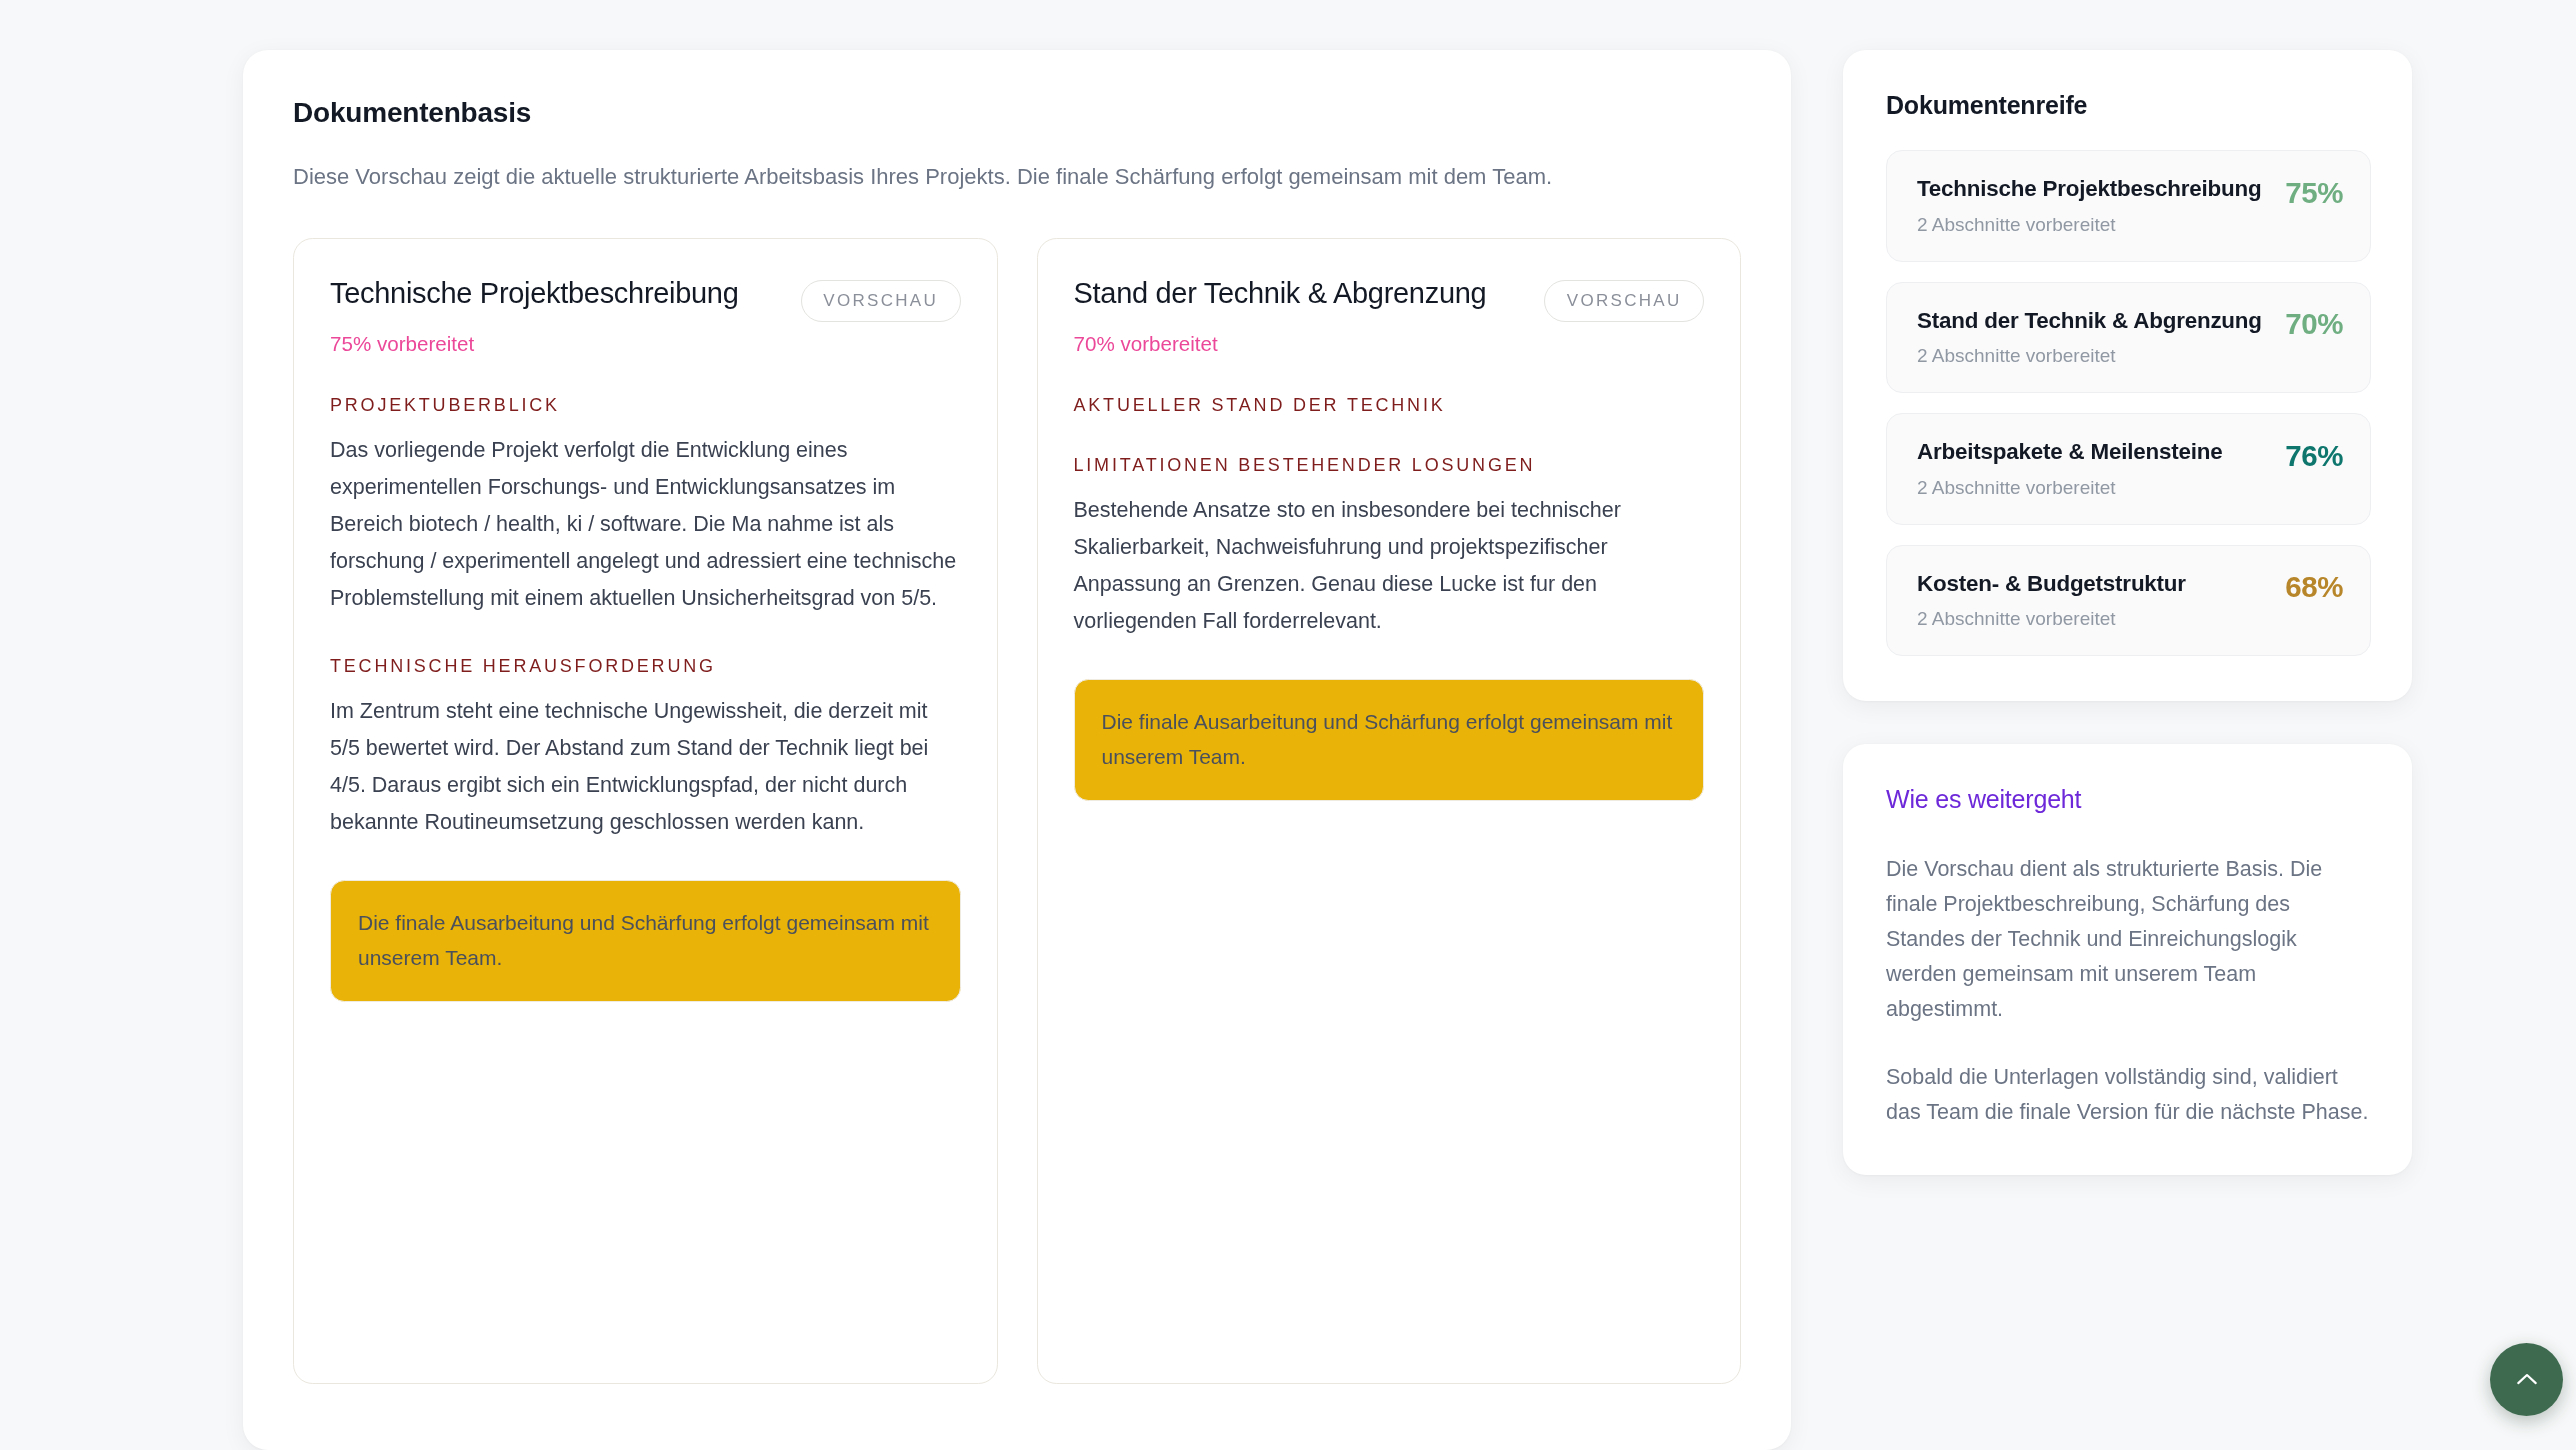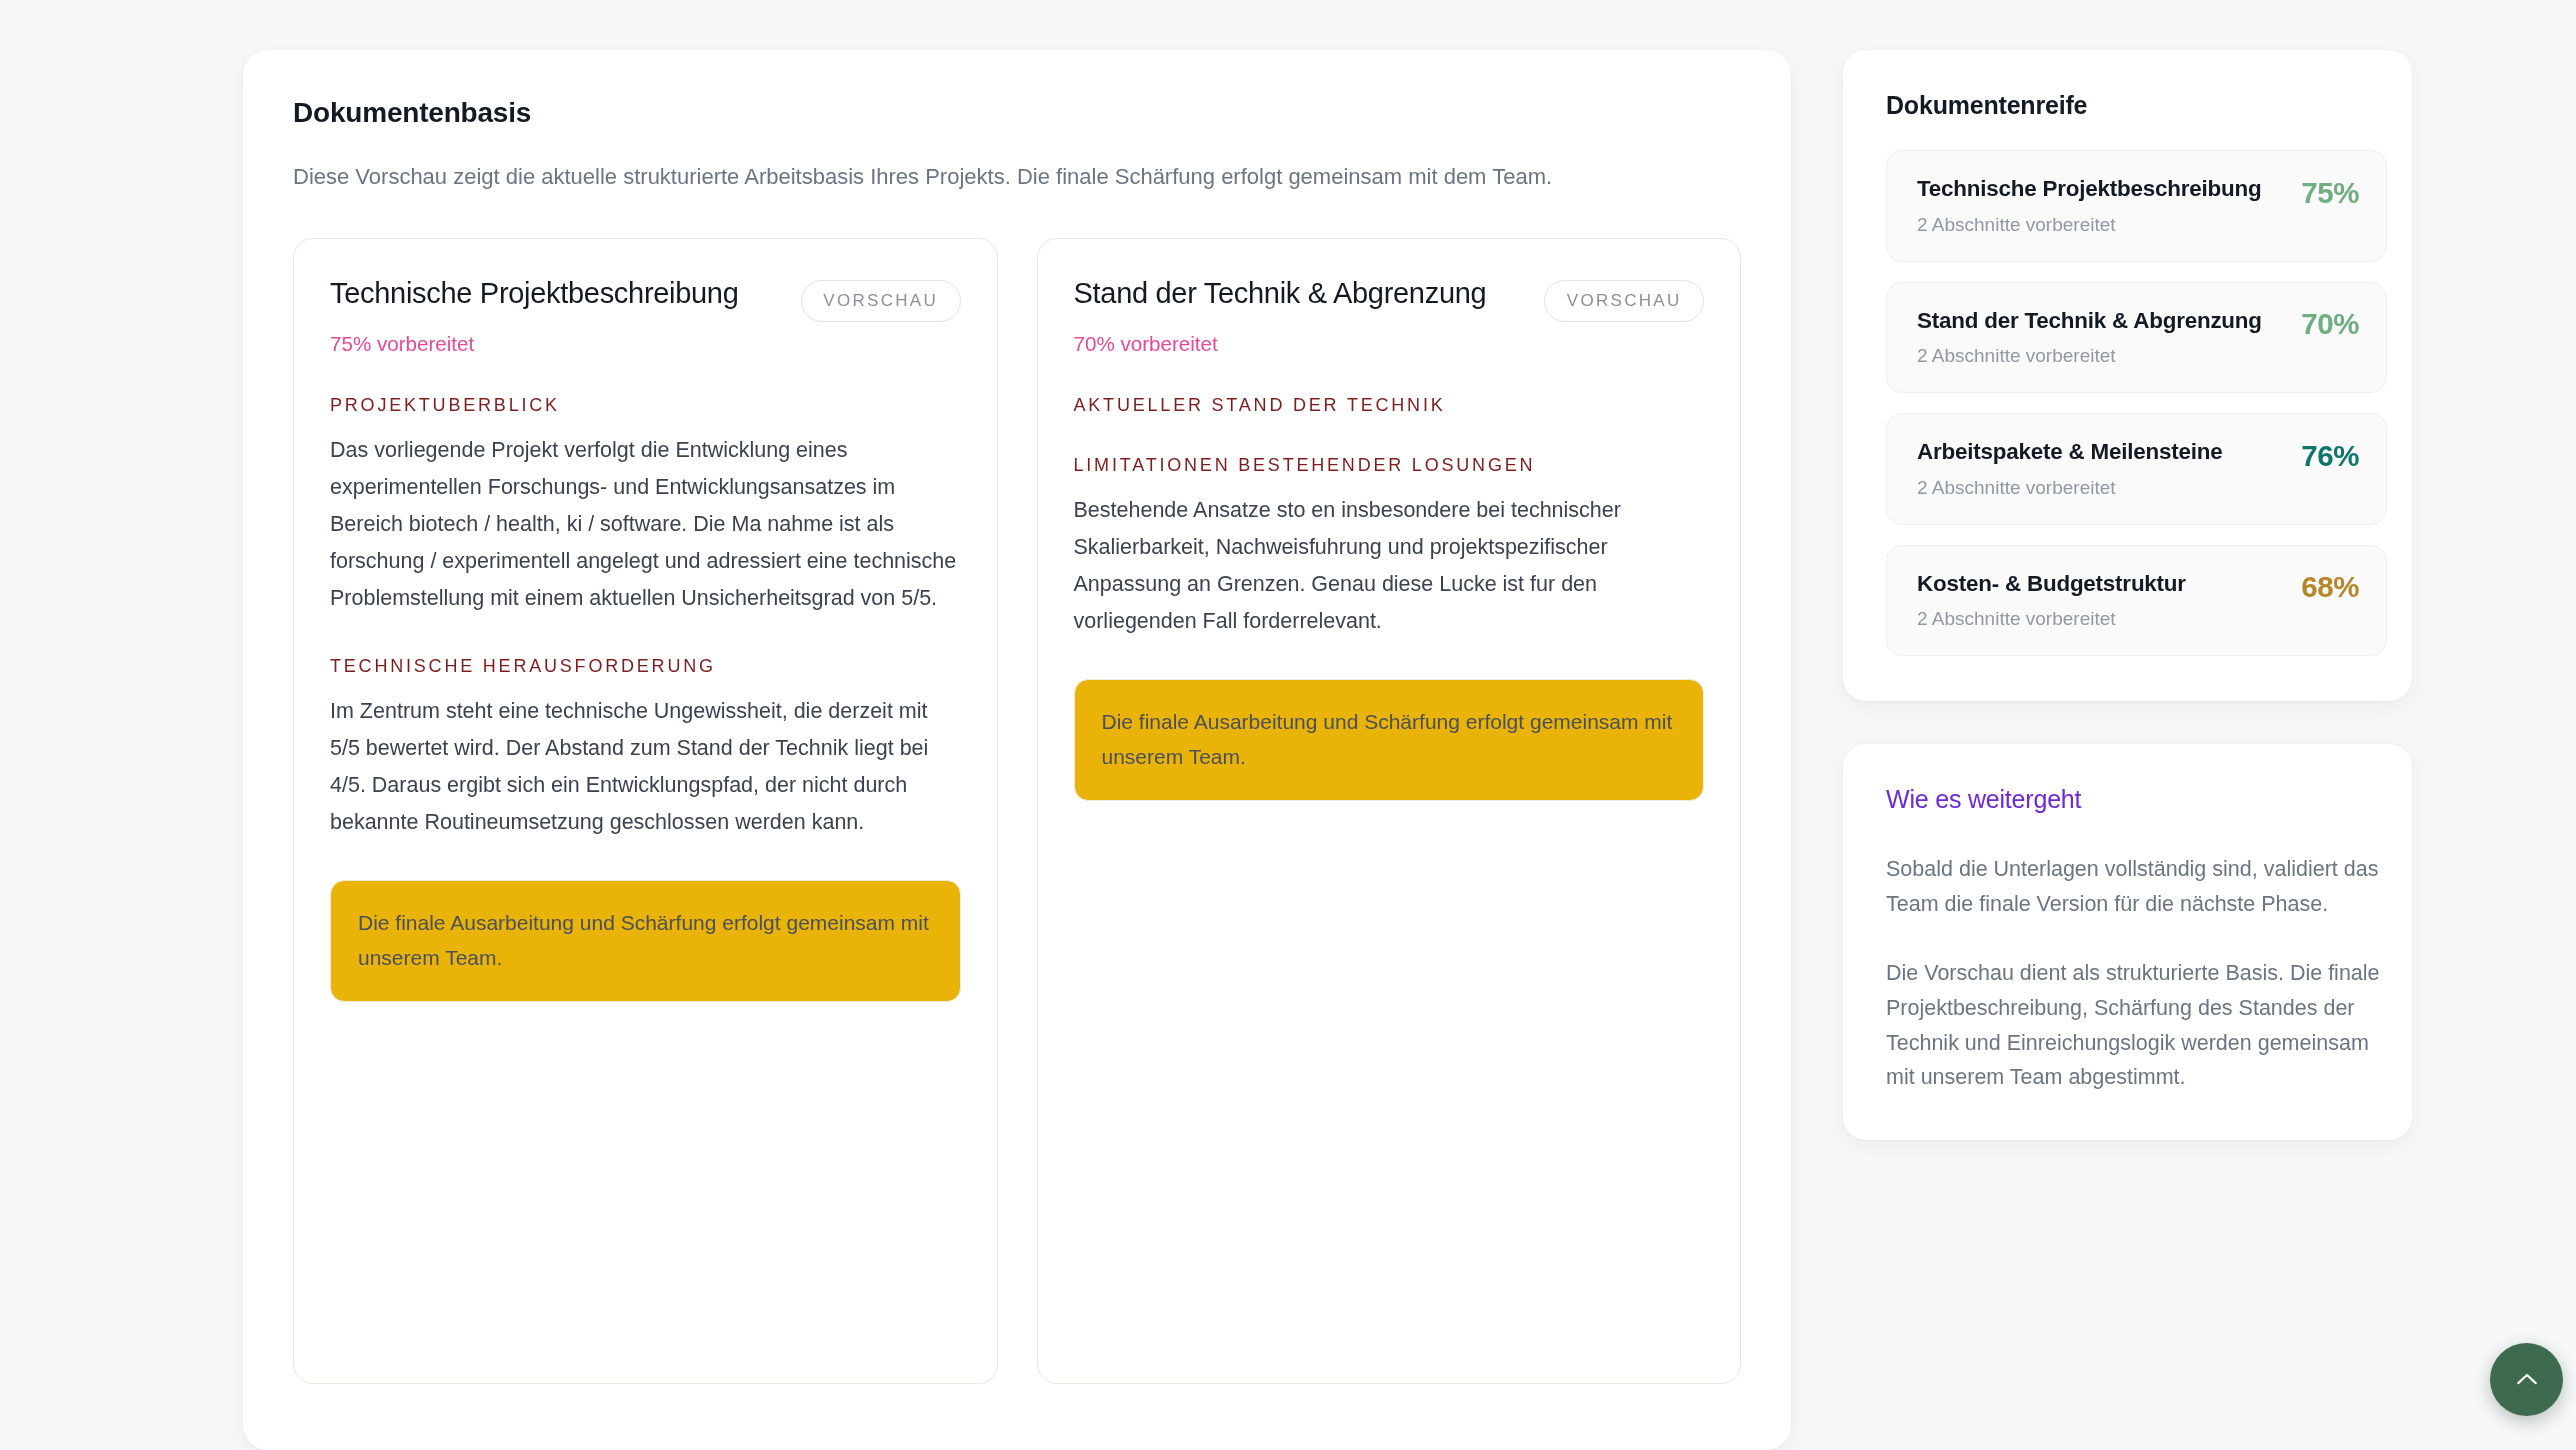--- a/index.html
+++ b/index.html
@@ -136,21 +136,21 @@
     width: 569px;
     display: flex;
     flex-direction: column;
     gap: 43px;
   }
 
   .side-card {
     background: #FFFFFF;
     border-radius: 23px;
     box-shadow: 0 5.4px 25px rgba(16, 24, 40, 0.055), 0 0.9px 2.7px rgba(16,24,40,0.03);
-    padding: 41px 25px 45px 43px;
+    padding: 41px 41px 45px 43px;
   }
 
   .side-title {
     font-size: 25px;
     font-weight: bold;
     color: #141A25;
     letter-spacing: -0.2px;
     margin-bottom: 30px;
   }
 
@@ -302,22 +302,22 @@
           <div>
             <div class="maturity-name">Kosten- &amp; Budgetstruktur</div>
             <div class="maturity-meta">2 Abschnitte vorbereitet</div>
           </div>
           <div class="maturity-pct" style="color: rgb(184, 134, 42);">68%</div>
         </div>
       </div>
 
       <div class="side-card">
         <div class="next-title">Wie es weitergeht</div>
+        <div class="next-para">Die Vorschau dient als strukturierte Basis. Die finale Projektbeschreibung, Schärfung des Standes der Technik und Einreichungslogik werden gemeinsam mit unserem Team abgestimmt.</div>
         <div class="next-para">Sobald die Unterlagen vollständig sind, validiert das Team die finale Version für die nächste Phase.</div>
-        <div class="next-para">Die Vorschau dient als strukturierte Basis. Die finale Projektbeschreibung, Schärfung des Standes der Technik und Einreichungslogik werden gemeinsam mit unserem Team abgestimmt.</div>
       </div>
 
     </div>
   </div>
 
   <button class="fab" style="background: rgb(62, 107, 80);">
     <span>
       <svg width="30" height="30" viewBox="0 0 24 24" fill="none" stroke="#FFFFFF" stroke-width="1.7" stroke-linecap="round" stroke-linejoin="round">
         <polyline points="5 14.5 12 8 19 14.5"></polyline>
       </svg>

